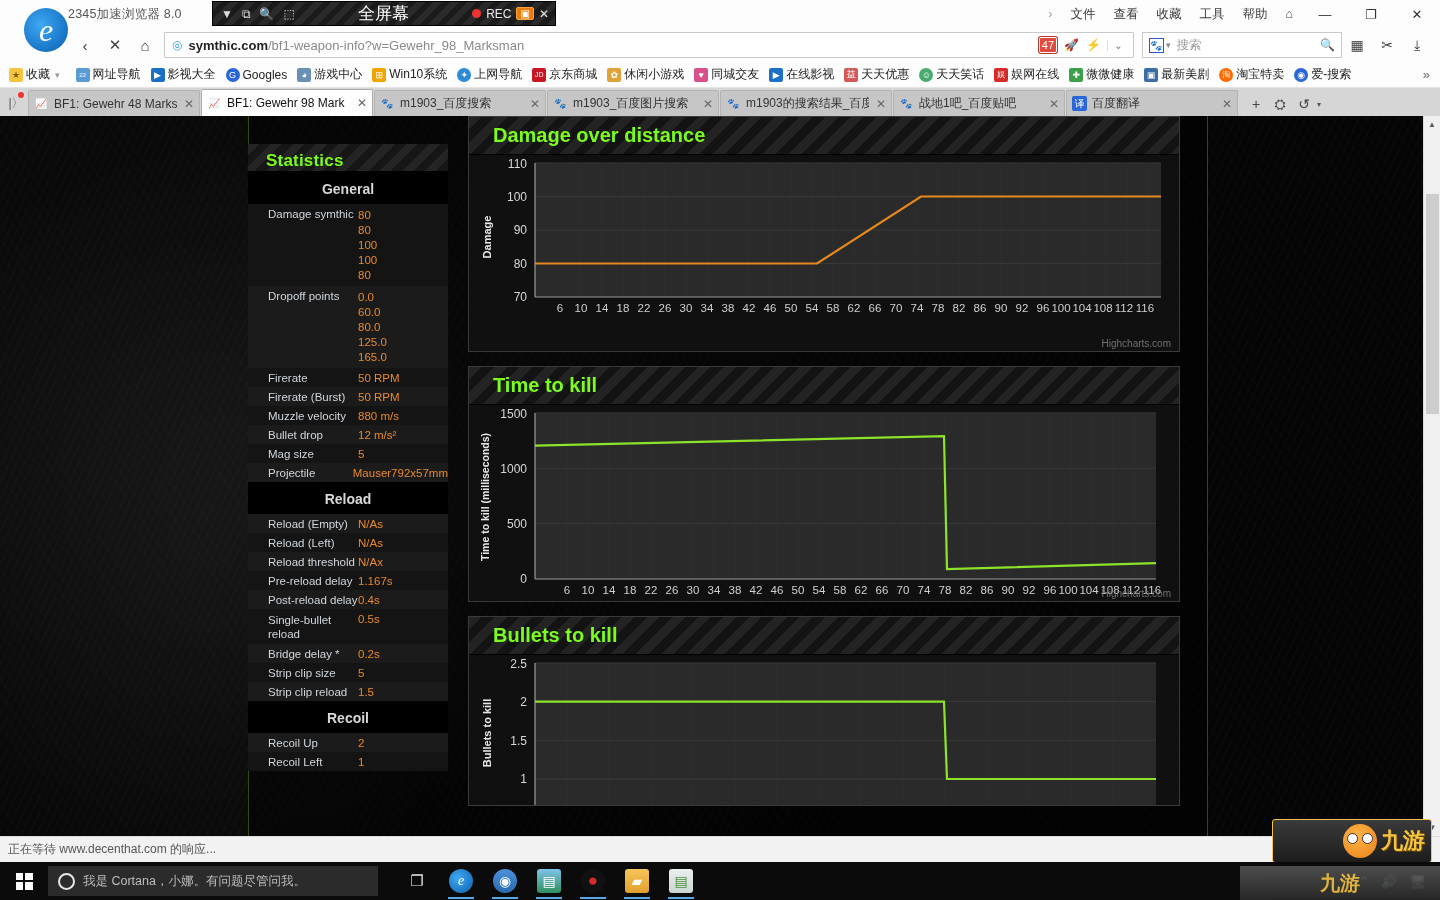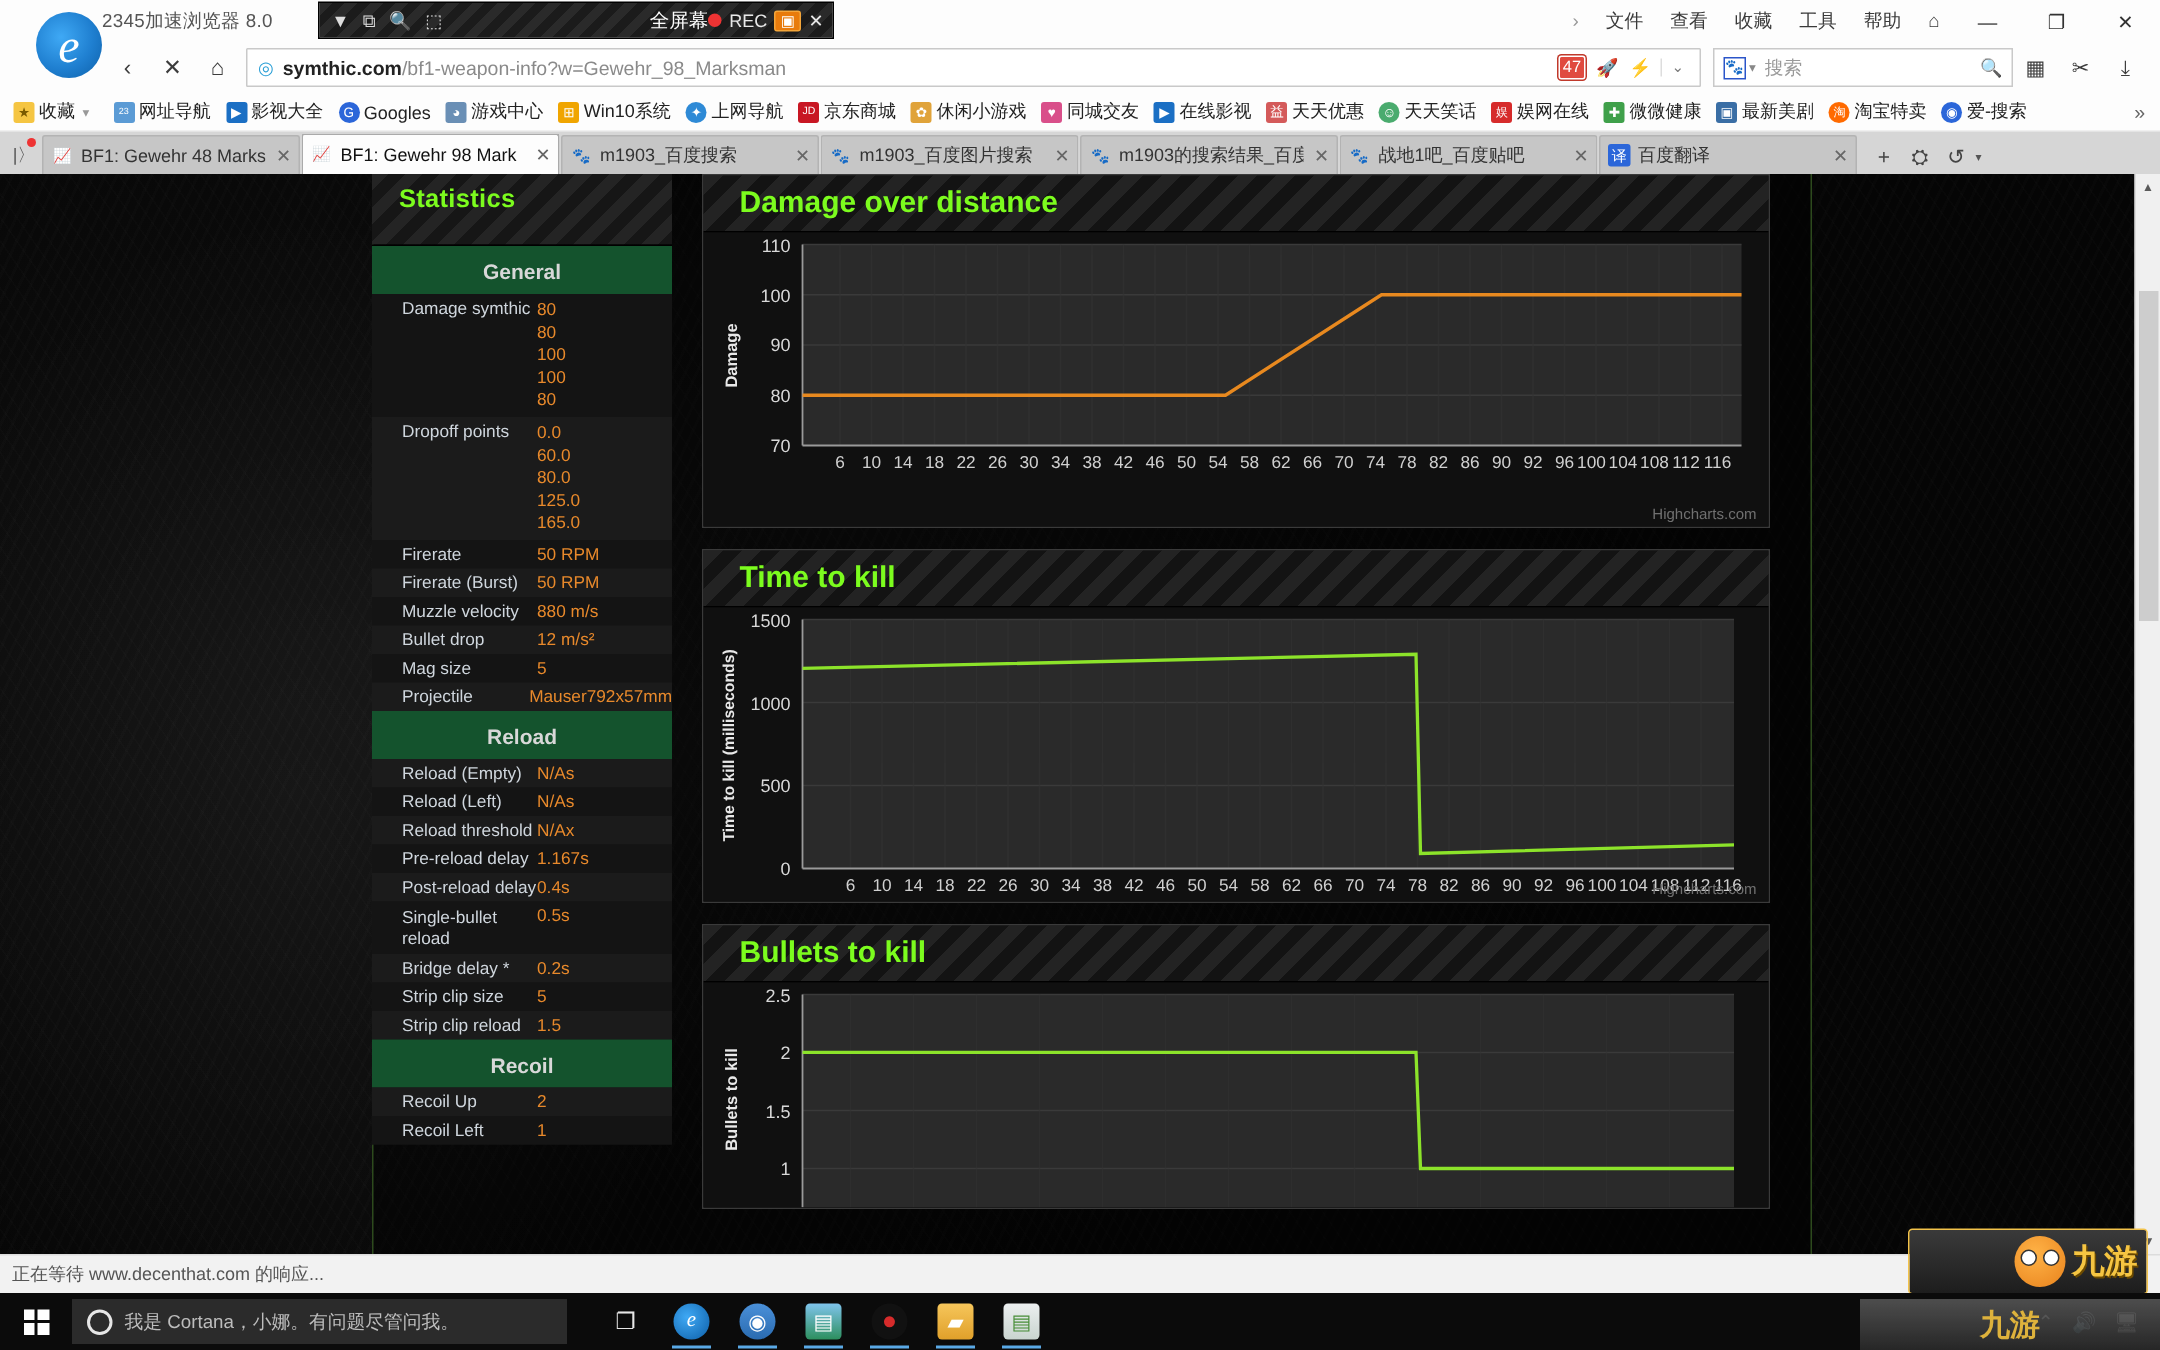--- a/index.html
+++ b/index.html
@@ -33,21 +33,21 @@
   }
   .rec-bar {
     position: absolute; left: 212px; top: 1px;
     width: 344px; height: 25px;
     background:
       repeating-linear-gradient(135deg, #2a2a2a 0 6px, #1b1b1b 6px 12px);
     border: 1px solid #000;
     display: flex; align-items: center; color: #e8e8e8;
   }
   .rec-bar .ctrls { display: flex; align-items: center; gap: 9px; margin-left: 8px; font-size: 12px; color: #ddd; }
-  .rec-bar .rec-title { flex: 1; text-align: right; font-size: 13px; color: #fff; }
+  .rec-bar .rec-title { flex: 1; text-align: center; font-size: 17px; color: #fff; }
   .rec-bar .rec-right { display: flex; align-items: center; gap: 5px; margin-right: 6px; }
   .rec-dot { width: 9px; height: 9px; border-radius: 50%; background: #e33; display: inline-block; }
   .rec-cam { background: #e87b0c; color: #fff; padding: 0 3px; border: 1px solid #f4a63a; font-size: 10px; border-radius: 2px;}
 
   .menu-right {
     position: absolute; right: 0; top: 0; height: 28px;
     display: flex; align-items: center; gap: 0; color: #444;
   }
   .menu-right .mi { padding: 0 9px; font-size: 12.5px; color: #3a3a3a; cursor: default; }
   .win-btn { width: 46px; height: 28px; display: flex; align-items: center; justify-content: center; font-size: 13px; color: #333; }
@@ -129,25 +129,26 @@
     border-left: 1px solid #2d4a1d; border-right: 1px solid #2d4a1d;
     background: rgba(0,0,0,0.40);
   }
 
   
   .stats-col { position: absolute; left: 248px; top: 0; width: 200px; }
   .panel-header {
     background:
       repeating-linear-gradient(135deg, #242424 0 8px, #161616 8px 16px);
     border-bottom: 1px solid #000;
-    padding: 7px 0 20px 18px;
+    padding: 7px 0 0 18px;
+    margin-top: 28px;
   }
   .panel-header h2 { color: #7CFC1E; font-size: 17px; font-weight: bold; letter-spacing: .2px; }
   .panel-body { background: #151515; }
-  .sec-title { text-align: center; color: #d8d8d8; font-size: 14px; font-weight: bold; padding: 9px 0 7px; background: #14532d;}
+  .sec-title { text-align: center; color: #d8d8d8; font-size: 14px; font-weight: bold; padding: 9px 0 7px; background: #000000;}
   .srow { display: flex; padding: 3.5px 0; font-size: 11.5px; }
   .srow:nth-child(odd) { background: #1b1b1b; }
   .srow:nth-child(even) { background: #141414; }
   .srow .k { width: 110px; padding-left: 20px; color: #cfd6dd; }
   .srow .v { color: #e8892b; }
   .srow.multi .v span { display: block; line-height: 15px; }
   .srow.multi .k { align-self: flex-start; }
 
   
   .charts-col { position: absolute; left: 468px; top: 0; width: 712px; }

